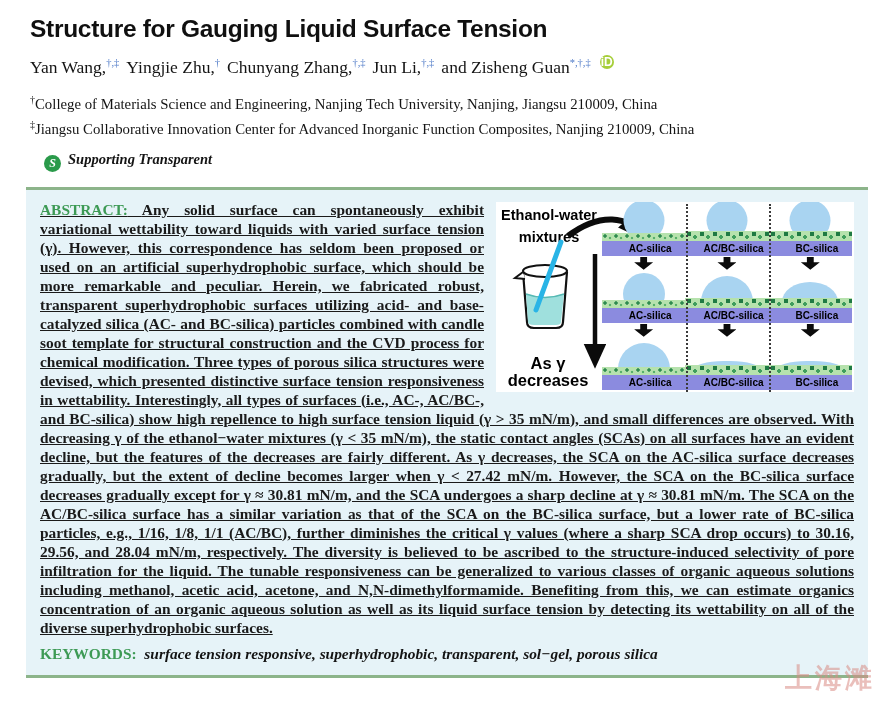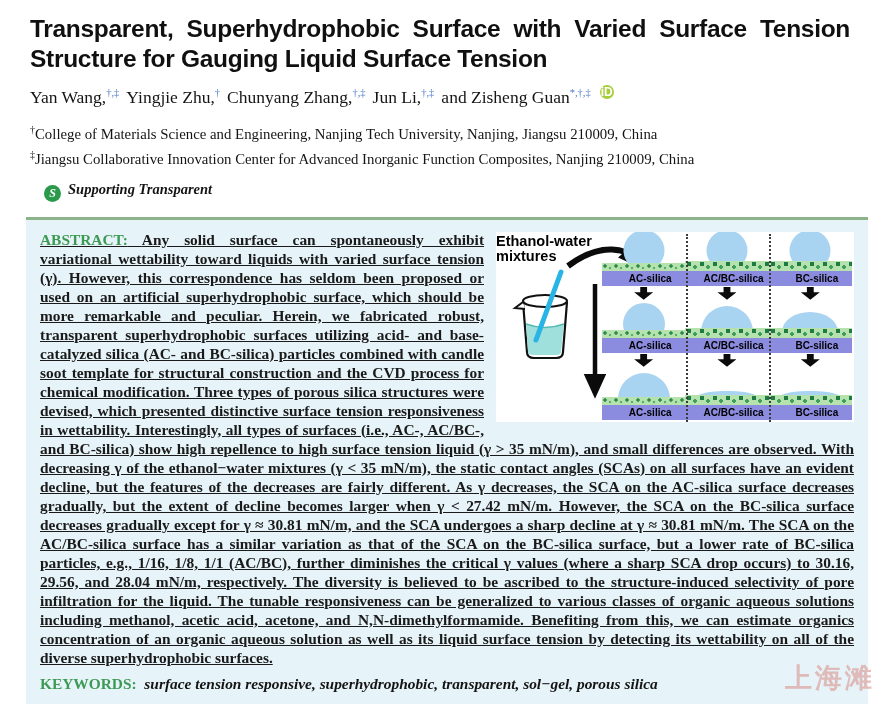--- a/index.html
+++ b/index.html
@@ -58,22 +58,22 @@
   .kw-line .kw { font-style:italic; font-weight:bold; }
 
   
   .fig {
     float:right; width:358px; height:190px; background:#ffffff;
     margin:2px 0 8px 12px; position:relative; overflow:hidden;
     font-family:"Liberation Sans", sans-serif;
   }
   .fig-left { position:absolute; left:0; top:0; width:106px; height:100%; }
   .eth-label {
-    position:absolute; top:2px; left:0; width:106px; 
-    font-weight:bold; font-size:14.5px; line-height:15px; color:#000;
+    position:absolute; top:2px; left:0; width:106px; text-align:center;
+    font-weight:bold; font-size:14.5px; line-height:22px; color:#000;
   }
   .gamma-label {
     position:absolute; bottom:3px; left:0; width:104px; text-align:center;
     font-weight:bold; font-size:16.5px; line-height:17px; color:#000;
   }
   .beaker { position:absolute; left:2px; top:36px; }
   .fig-arrows { position:absolute; left:0; top:0; pointer-events:none; }
 
   .fig-grid {
     position:absolute; left:106px; top:2px; right:2px; bottom:0;
@@ -127,21 +127,20 @@
   .watermark {
     position:absolute; right:5px; top:660px; z-index:9;
     font-size:27px; letter-spacing:3px; color:#d98c85; opacity:0.55;
     font-weight:bold;
   }
 </style>
 </head>
 <body>
 
 <div class="title">
-  <div class="tline j">Transparent, Superhydrophobic Surface with Varied Surface Tension</div>
   <div class="tline">Structure for Gauging Liquid Surface Tension</div>
 </div>
 
 <div class="authors"><span id="authors-slot"><span class="author">Yan Wang,<sup class="asup">†,‡</sup></span><span class="author">Yingjie Zhu,<sup class="asup">†</sup></span><span class="author">Chunyang Zhang,<sup class="asup">†,‡</sup></span><span class="author">Jun Li,<sup class="asup">†,‡</sup></span><span class="author">and Zisheng Guan<sup class="asup">*,†,‡</sup></span></span><span class="orcid">iD</span></div>
 
 <div class="affils" id="affils-slot">
     <div class="aff"><sup>†</sup><span>College of Materials Science and Engineering, Nanjing Tech University, Nanjing, Jiangsu 210009, China</span></div>
     <div class="aff"><sup>‡</sup><span>Jiangsu Collaborative Innovation Center for Advanced Inorganic Function Composites, Nanjing 210009, China</span></div>
   </div>
 
@@ -155,20 +154,21 @@
     <div class="fig-left">
       <div class="eth-label">Ethanol-water mixtures</div>
       <svg class="beaker" width="92" height="96" viewBox="0 0 92 96">
         <path d="M25 34 L29 84 Q29 90 36 90 L58 90 Q65 90 65 84 L69 34" fill="#ffffff" stroke="#111" stroke-width="2.2"></path>
         <path d="M28 56 L30 84 Q30 87 36 87 L58 87 Q63 87 63 84 L66 56 Q47 62 28 56 Z" fill="#9fe0dd"></path>
         <path d="M28 56 Q47 63 66 56" fill="none" stroke="#57b9b4" stroke-width="1.5"></path>
         <path d="M25 34 L17 40 L27 41" fill="#ffffff" stroke="#111" stroke-width="2"></path>
         <ellipse cx="47" cy="33" rx="22" ry="6" fill="#ffffff" stroke="#111" stroke-width="2.2"></ellipse>
         <line x1="63" y1="4" x2="38" y2="72" stroke="#29b4e6" stroke-width="5" stroke-linecap="round"></line>
       </svg>
+      <div class="gamma-label">As γ decreases</div>
     </div>
 
     <svg class="fig-arrows" width="358" height="190" viewBox="0 0 358 190">
       <defs>
         <marker id="ah" markerWidth="6" markerHeight="6" refX="4" refY="2.5" orient="auto">
           <path d="M0 0 L5.5 2.5 L0 5 Z" fill="#0b0b0b"></path>
         </marker>
       </defs>
       <path d="M72 34 C 104 10, 132 14, 149 34" fill="none" stroke="#0b0b0b" stroke-width="6" marker-end="url(#ah)"></path>
       <path d="M99 52 L99 160" fill="none" stroke="#0b0b0b" stroke-width="4.5" marker-end="url(#ah)"></path>

